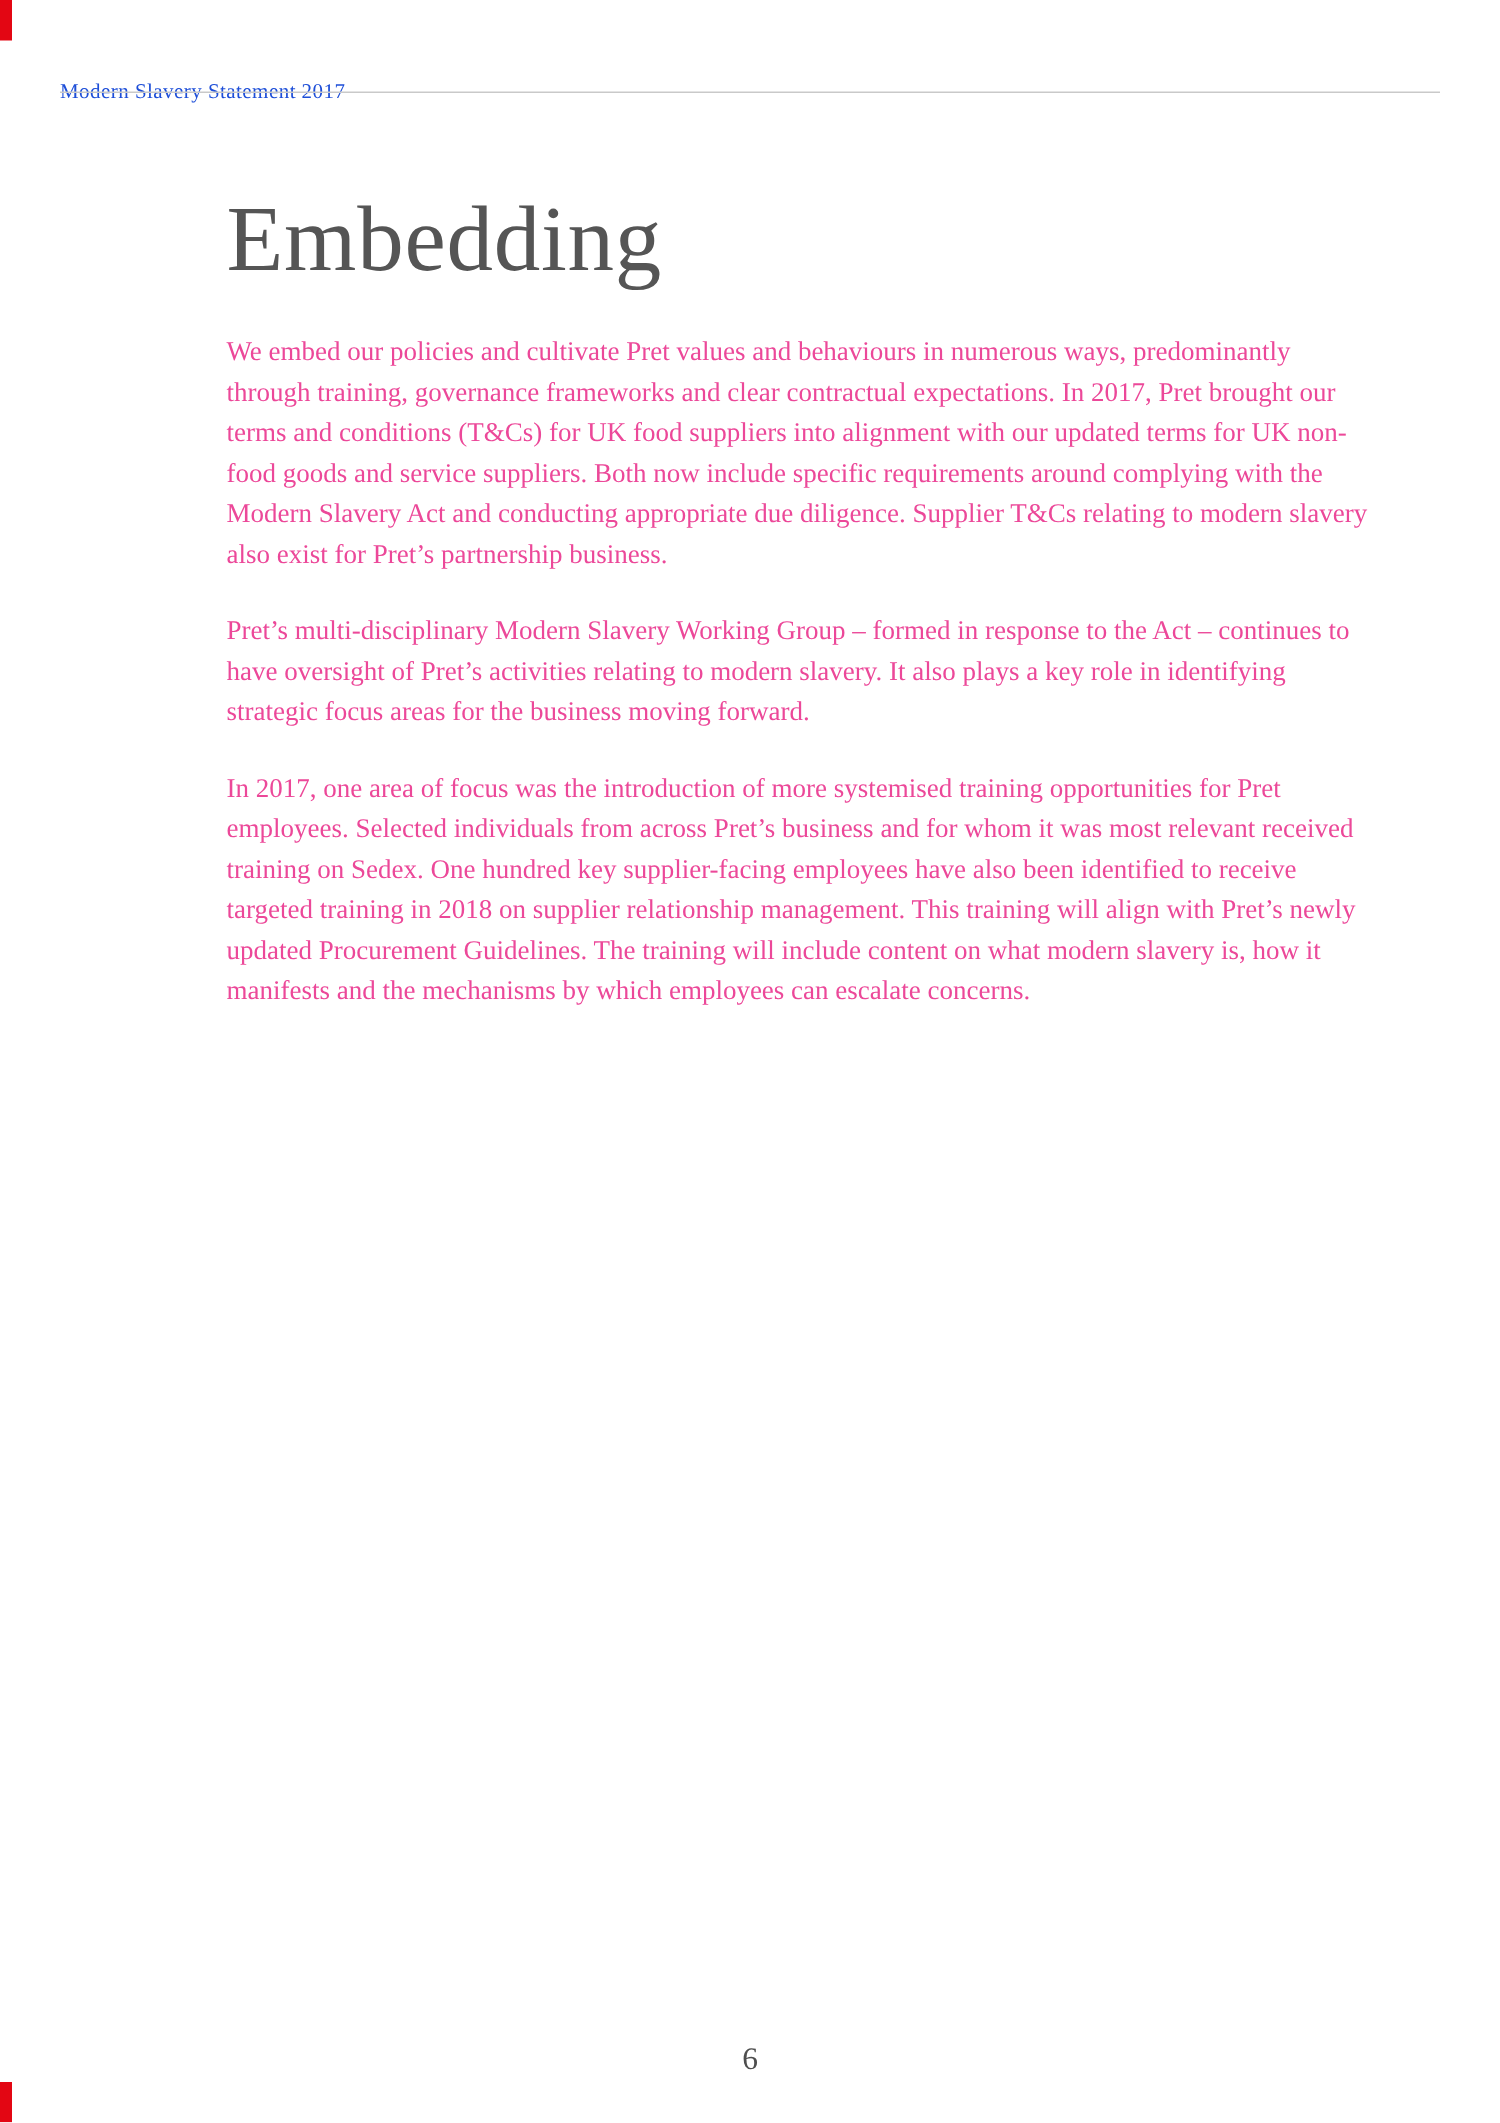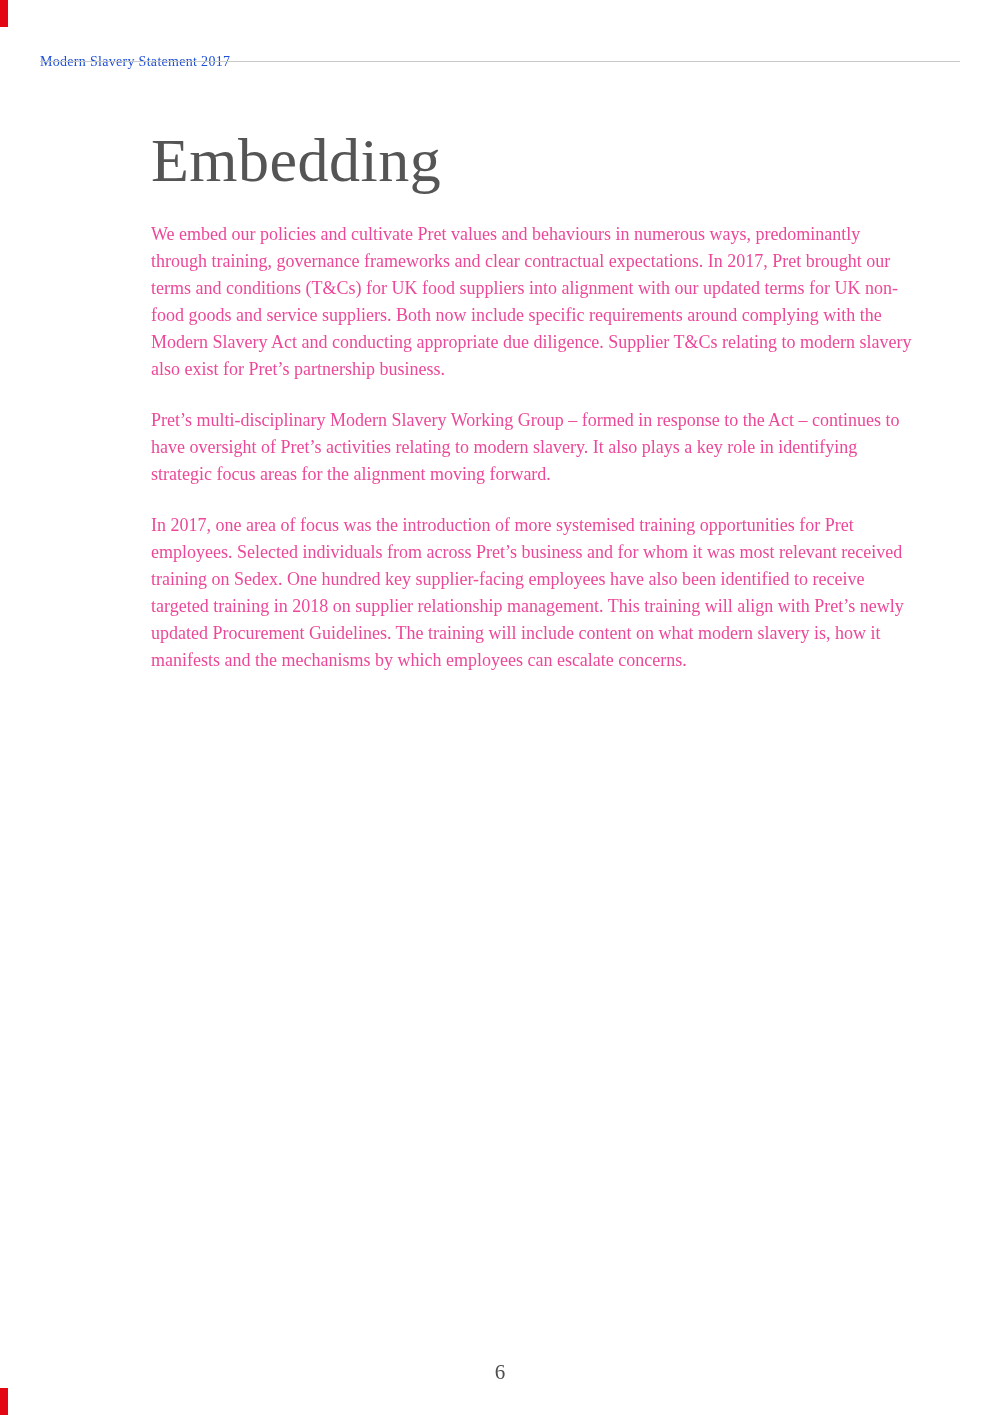--- a/index.html
+++ b/index.html
@@ -86,20 +86,20 @@
 
   <div class="running-header">Modern Slavery Statement 2017</div>
 
   <div class="header-rule"></div>
 
   <div class="content">
     <h1 class="doc-title">Embedding</h1>
 
     <p class="body-paragraph">We embed our policies and cultivate Pret values and behaviours in numerous ways, predominantly through training, governance frameworks and clear contractual expectations. In 2017, Pret brought our terms and conditions (T&amp;Cs) for UK food suppliers into alignment with our updated terms for UK non-food goods and service suppliers. Both now include specific requirements around complying with the Modern Slavery Act and conducting appropriate due diligence. Supplier T&amp;Cs relating to modern slavery also exist for Pret’s partnership business.</p>
 
-    <p class="body-paragraph">Pret’s multi-disciplinary Modern Slavery Working Group – formed in response to the Act – continues to have oversight of Pret’s activities relating to modern slavery. It also plays a key role in identifying strategic focus areas for the alignment moving forward.</p>
+    <p class="body-paragraph">Pret’s multi-disciplinary Modern Slavery Working Group – formed in response to the Act – continues to have oversight of Pret’s activities relating to modern slavery. It also plays a key role in identifying strategic focus areas for the business moving forward.</p>
 
     <p class="body-paragraph">In 2017, one area of focus was the introduction of more systemised training opportunities for Pret employees. Selected individuals from across Pret’s business and for whom it was most relevant received training on Sedex. One hundred key supplier-facing employees have also been identified to receive targeted training in 2018 on supplier relationship management. This training will align with Pret’s newly updated Procurement Guidelines. The training will include content on what modern slavery is, how it manifests and the mechanisms by which employees can escalate concerns.</p>
   </div>
 
   <div class="page-number">6</div>
 
 </div>
 
 </body></html>

